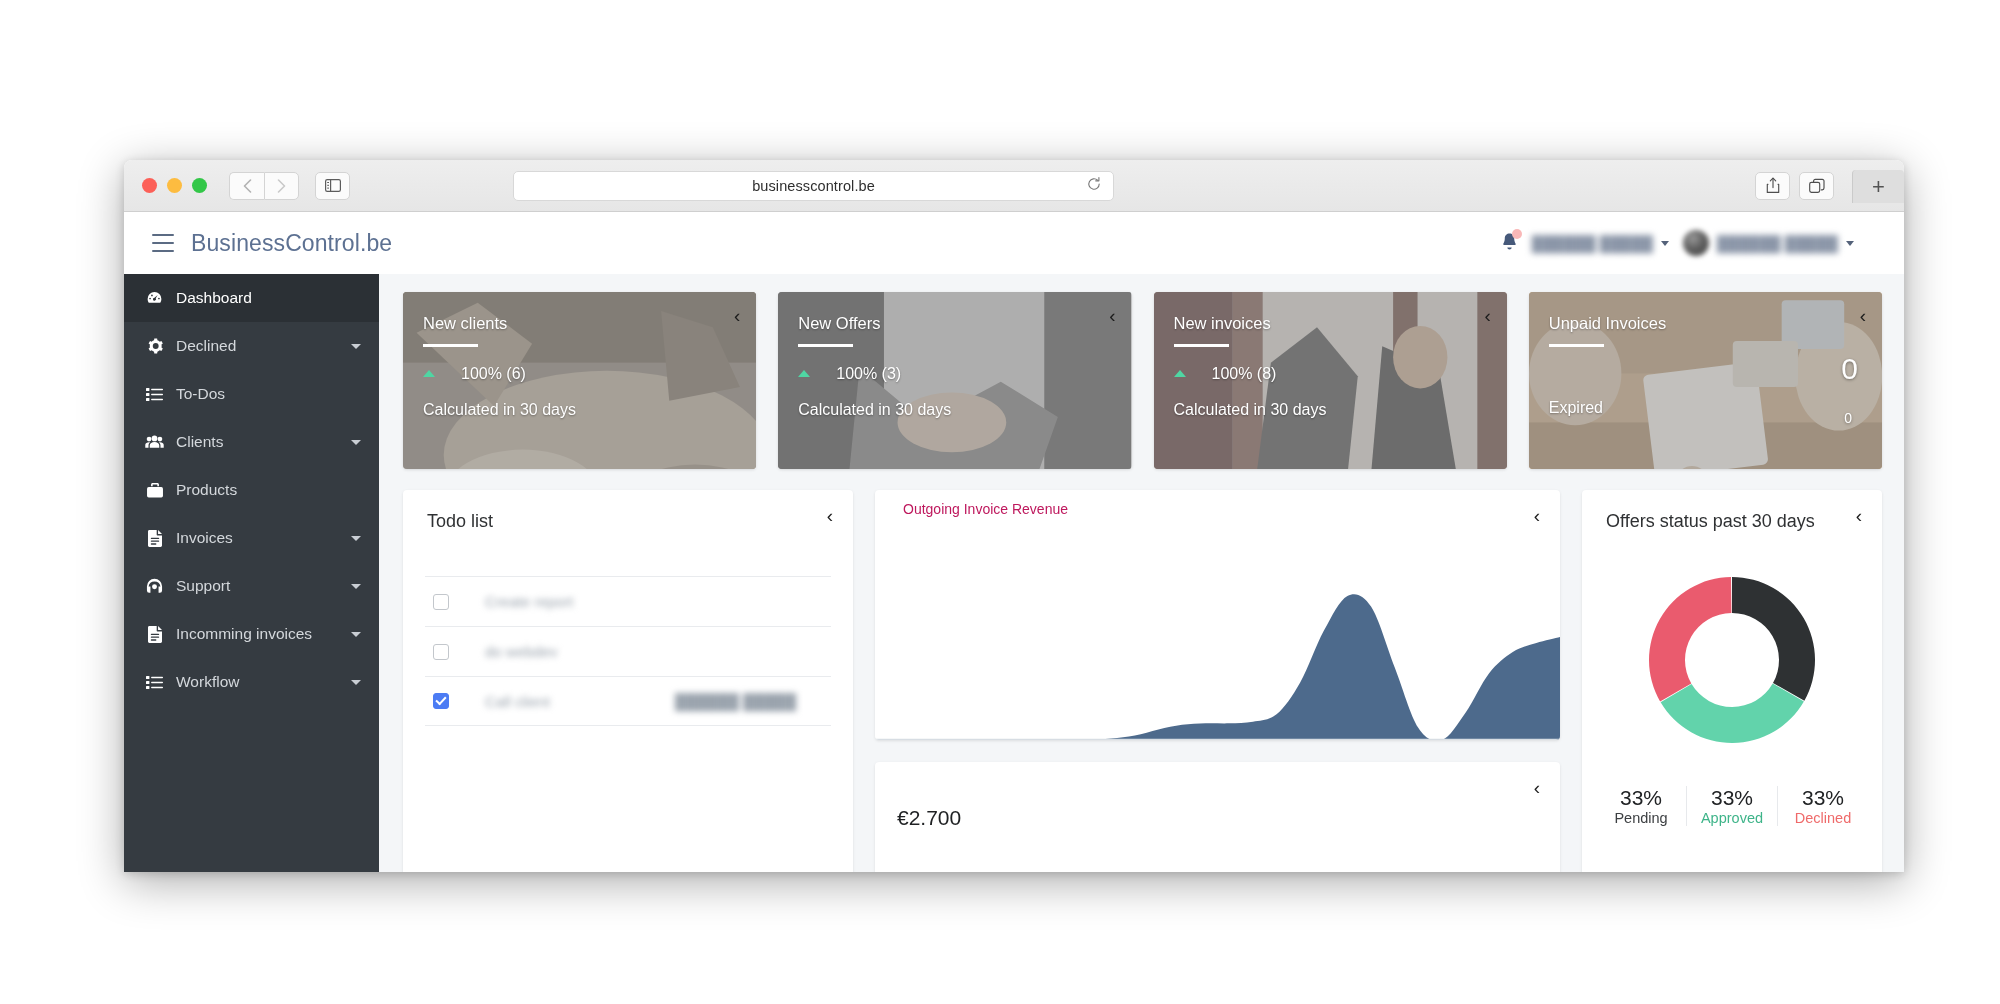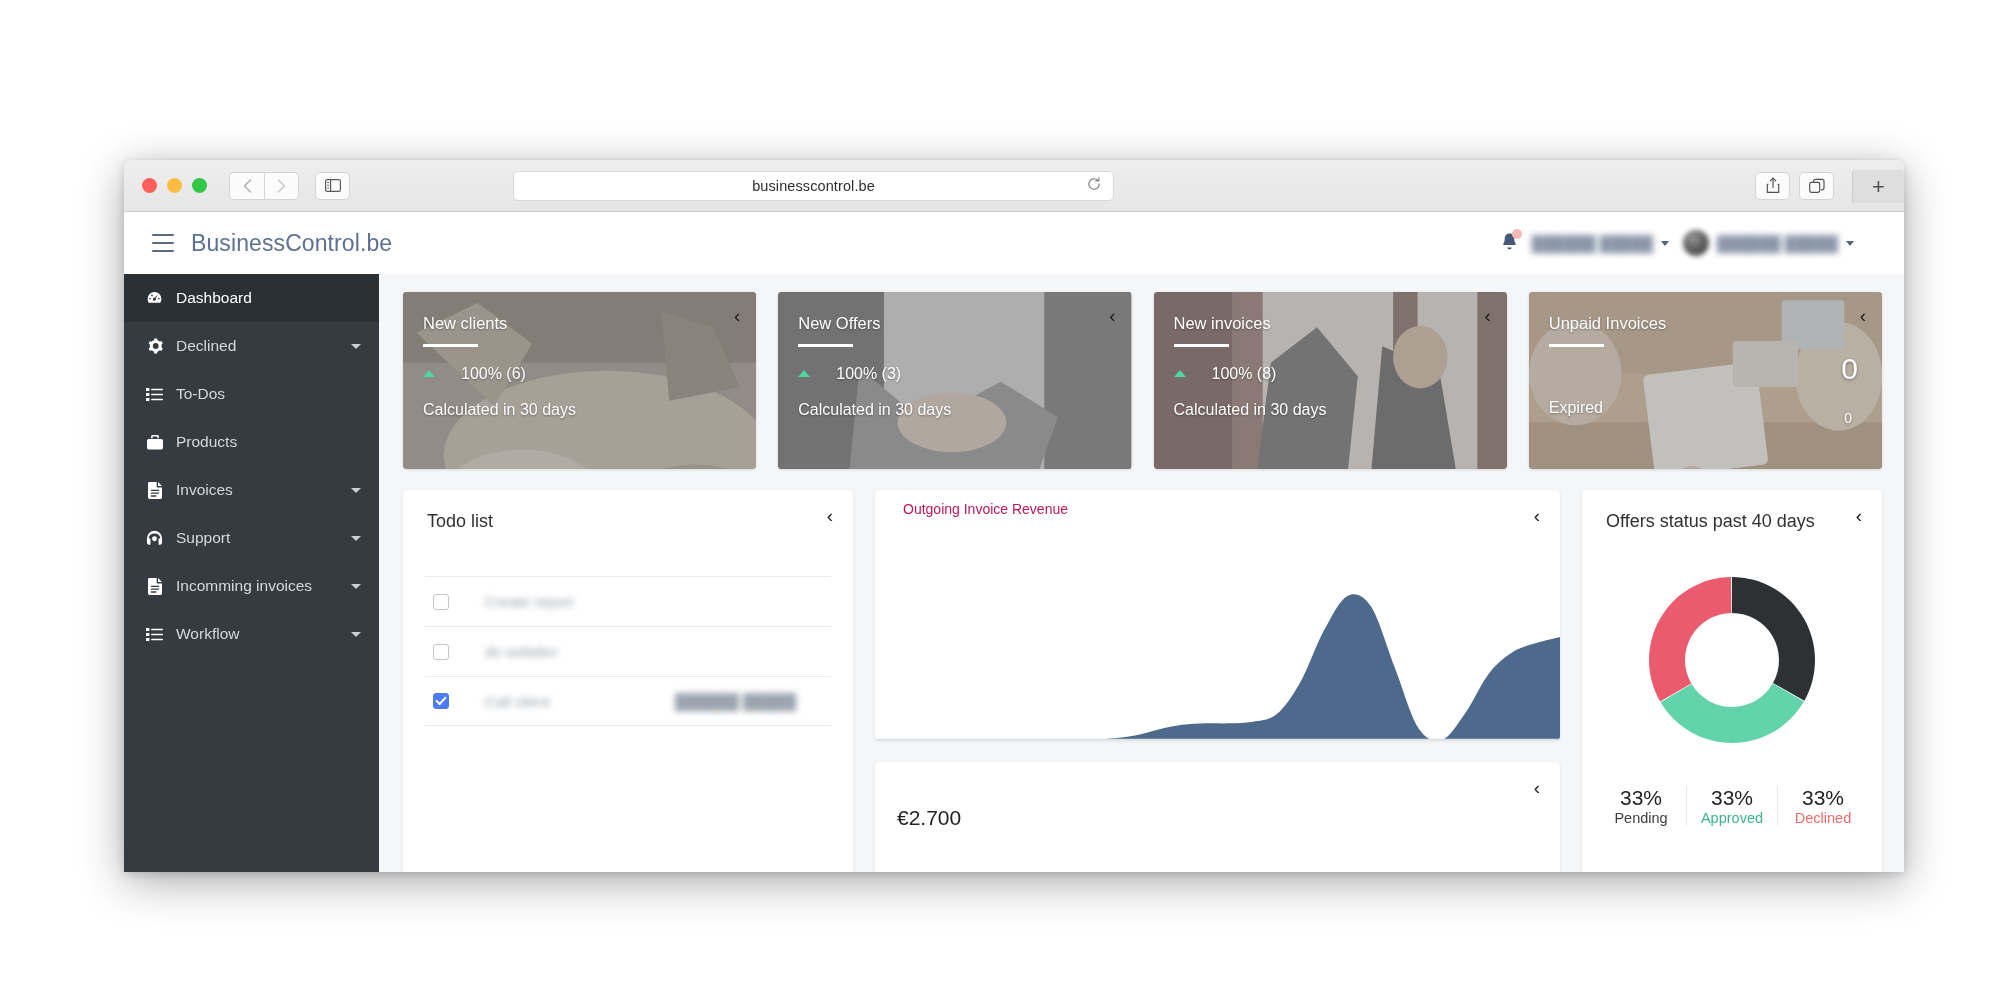--- a/index.html
+++ b/index.html
@@ -439,20 +439,33 @@
                 <rect x="0" y="5.9" width="3.6" height="3.2" rx=".6"></rect>
                 <rect x="0" y="11.2" width="3.6" height="3.2" rx=".6"></rect>
                 <rect x="5.4" y="1.3" width="12.6" height="1.7" rx=".7"></rect>
                 <rect x="5.4" y="6.6" width="12.6" height="1.7" rx=".7"></rect>
                 <rect x="5.4" y="11.9" width="12.6" height="1.7" rx=".7"></rect>
               </svg>
           </span>
           <span>To-Dos</span>
         </div>
 
+        <div class="nav-item">
+          <span class="nav-icon">
+            <svg width="19" height="14" viewBox="0 0 20 14" fill="#fff">
+                <circle cx="4.3" cy="3.9" r="2.5"></circle>
+                <circle cx="15.7" cy="3.9" r="2.5"></circle>
+                <circle cx="10" cy="3.2" r="3"></circle>
+                <path d="M10 7c-2.8 0-5 1.6-5 3.6V13h10v-2.4c0-2-2.2-3.6-5-3.6z"></path>
+                <path d="M4.3 7.2c-2.2 0-4 1.2-4 2.7V13h3.4v-2.4c0-1.3.6-2.5 1.6-3.3a5 5 0 0 0-1-.1zM15.7 7.2c-.3 0-.7 0-1 .1 1 .8 1.6 2 1.6 3.3V13h3.4v-3.1c0-1.5-1.8-2.7-4-2.7z"></path>
+              </svg>
+          </span>
+          <span>Clients</span>
+          <span class="nav-caret"></span>
+        </div>
 
         <div class="nav-item">
           <span class="nav-icon">
             <svg width="16" height="15" viewBox="0 0 17 16" fill="#fff">
                 <path d="M6 1.6h5v1.8h1.7V1.6C12.7.7 12 0 11 0H6C5 0 4.3.7 4.3 1.6v1.8H6V1.6z"></path>
                 <rect x="0" y="4.2" width="17" height="11.3" rx="1.8"></rect>
               </svg>
           </span>
           <span>Products</span>
         </div>
@@ -649,21 +662,21 @@
               <div class="panel-collapse">‹</div>
               <div class="chart-amount">€2.700</div>
               <svg class="chart-svg" id="expense-chart" viewBox="0 0 520 128" preserveAspectRatio="none">
                   <path d="M0,128 C2.9885057471264367,128 11.954022988505745,128 17.93103448275862,128 C23.908045977011493,128 29.885057471264364,128 35.86206896551724,128 C41.83908045977011,128 47.81609195402299,128 53.79310344827586,128 C59.77011494252873,128 65.7471264367816,128 71.72413793103448,128 C77.70114942528735,128 83.67816091954022,128 89.6551724137931,128 C95.63218390804597,128 101.60919540229884,128 107.58620689655172,128 C113.5632183908046,128 119.54022988505746,128 125.51724137931033,128 C131.4942528735632,128 137.47126436781608,128 143.44827586206895,128 C149.42528735632183,128 155.40229885057468,128 161.37931034482756,128 C167.35632183908044,128 173.33333333333331,128 179.3103448275862,128 C185.28735632183907,128 191.26436781609195,128 197.24137931034483,128 C203.2183908045977,128 209.19540229885055,128 215.17241379310343,128 C221.1494252873563,128 227.12643678160916,128 233.10344827586204,128 C239.0804597701149,128 245.0574712643678,128 251.03448275862067,128 C257.01149425287355,128 262.98850574712645,128 268.9655172413793,128 C274.94252873563215,128 280.91954022988506,128 286.8965517241379,128 C292.87356321839076,128 298.85057471264366,128 304.8275862068965,128 C310.80459770114936,128 316.7816091954022,128 322.7586206896551,128 C328.735632183908,128 334.71264367816093,128.40666666666667 340.6896551724138,128 C346.66666666666663,127.59333333333333 352.64367816091954,129.22 358.6206896551724,125.56 C364.59770114942523,121.9 370.57471264367814,114.17333333333332 376.551724137931,106.03999999999999 C382.52873563218384,97.90666666666667 388.50574712643675,85.70666666666668 394.48275862068965,76.76 C400.45977011494256,67.81333333333333 406.4367816091954,59.68 412.41379310344826,52.36 C418.3908045977011,45.04 424.367816091954,38.12666666666667 430.34482758620686,32.84 C436.3218390804597,27.553333333333338 442.2988505747126,24.3 448.27586206896547,20.64 C454.2528735632183,16.98 460.22988505747117,13.32000000000001 466.20689655172407,10.88000000000001 C472.183908045977,8.44000000000001 478.1609195402299,6 484.13793103448273,6 C490.1149425287356,6 496.0919540229885,8.033333333333344 502.06896551724134,10.88000000000001 C508.0459770114942,13.726666666666675 517.0114942528736,21.046666666666667 520,23.08 L520,128 L0,128 Z" fill="#4d6a8c"></path>
                   <line x1="0" y1="127.4" x2="520" y2="127.4" stroke="#d7dde3" stroke-width="1.2"></line>
                 </svg>
             </div>
           </div>
 
           <div class="panel" id="offers-panel">
-            <div class="panel-title">Offers status past 40 days</div>
+            <div class="panel-title">Offers status past 30 days</div>
             <div class="panel-collapse">‹</div>
             <div id="donut-wrap">
               <svg id="donut-svg" width="200" height="200" viewBox="0 0 200 200">
                   <path d="M100,17 A83,83 0 0 1 172.37292125648557,140.63447143500872 L140.98225661511833,123.00988141500494 A47,47 0 0 0 100,53 Z" fill="#2e3133"></path>
                   <path d="M171.88010851410843,141.5 A83,83 0 0 1 28.62305483968656,142.35955263670294 L59.58172984897914,123.98673462560288 A47,47 0 0 0 140.70319397786864,123.5 Z" fill="#62d3ab"></path>
                   <path d="M28.1198914858916,141.50000000000003 A83,83 0 0 1 99.00402390382791,17.00597592828835 L99.43601353590255,53.003383959392195 A47,47 0 0 0 59.29680602213139,123.50000000000001 Z" fill="#ea5b6e"></path>
                 </svg>
             </div>
             <div id="donut-legend">
               <div class="legend-cell">

